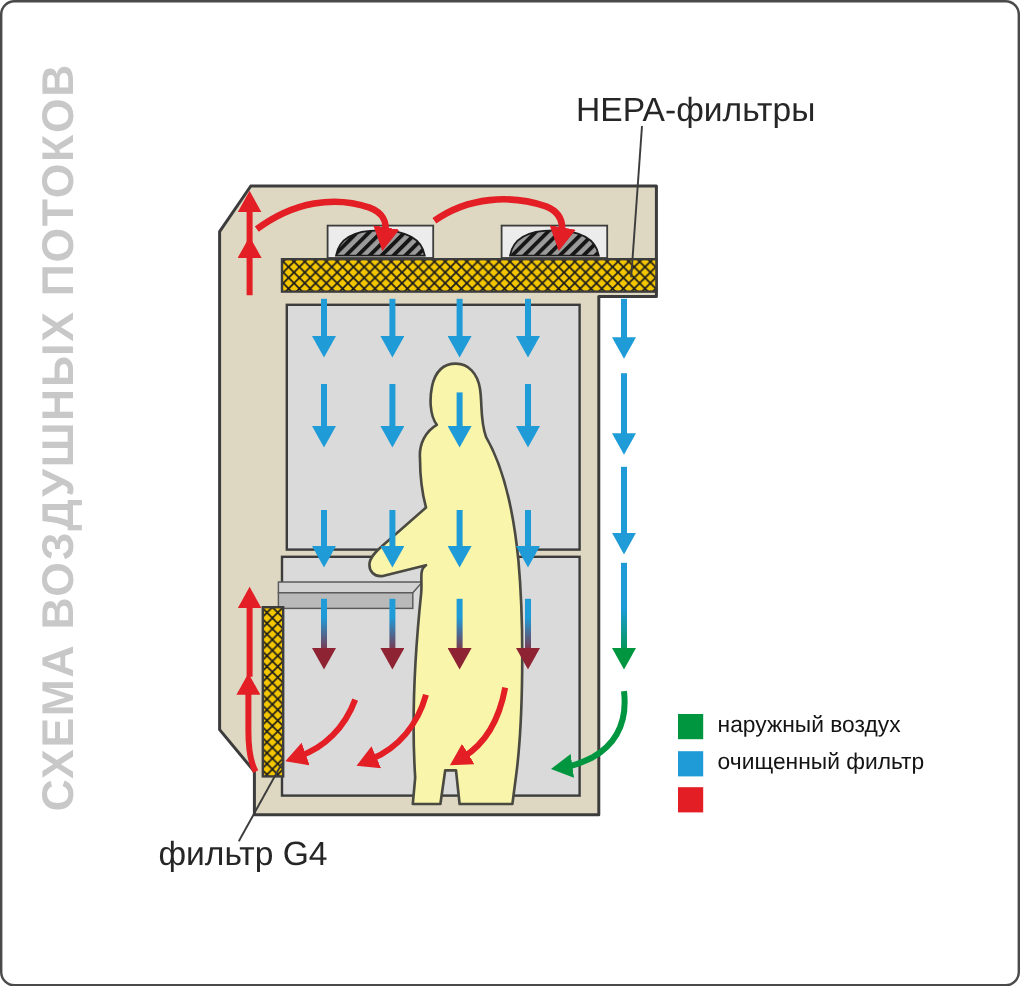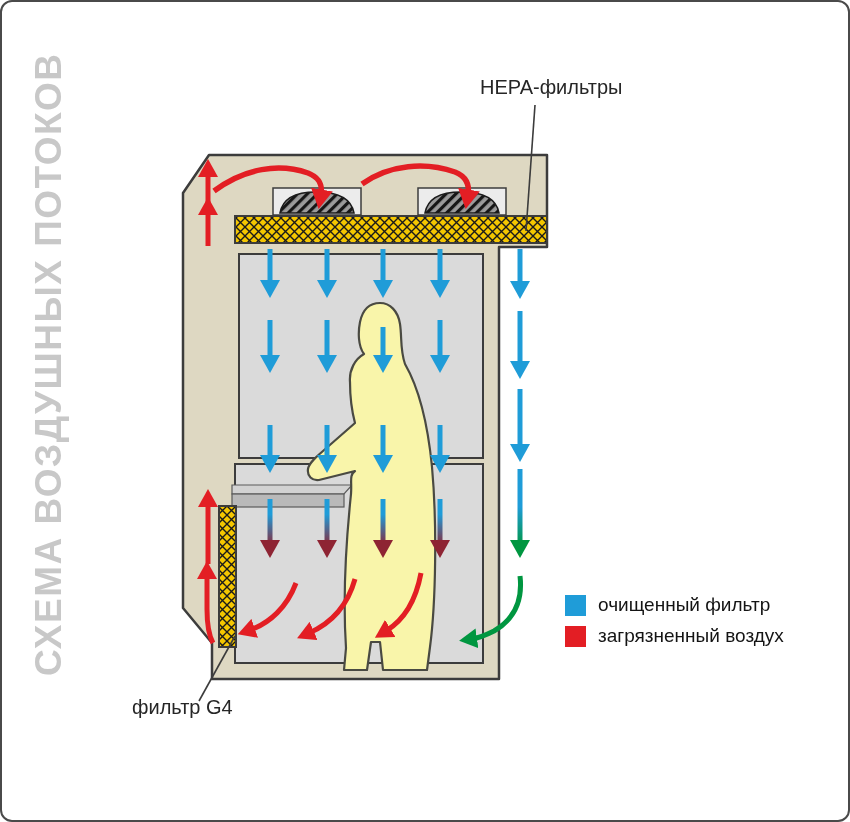--- a/index.html
+++ b/index.html
@@ -4,21 +4,21 @@
 <style>
   *{margin:0;padding:0;box-sizing:border-box}
   body{background:#ffffff;font-family:"Liberation Sans",sans-serif}
   .canvas{position:relative;width:850px;height:822px;background:#fff;border:2px solid #4a4a4a;border-radius:12px;overflow:hidden}
   .diagram-svg{position:absolute;left:0;top:0;width:850px;height:822px}
   .vertical-title{
     position:absolute;left:26px;top:674px;width:580px;
     transform:rotate(-90deg);transform-origin:0 0;
     font-size:37px;font-weight:bold;letter-spacing:1.5px;
     color:var(--title-gray,#c8c8c8);white-space:nowrap}
-  .callout{position:absolute;font-size:20px;color:var(--text,#262626)}
+  .callout{position:absolute;font-size:28px;color:var(--text,#262626)}
   .hepa-label{left:478px;top:74px}
   .g4-label{left:130px;top:694px}
   .legend{position:absolute;left:563px;top:592px;display:flex;flex-direction:column;gap:9px}
   .legend-row{display:flex;align-items:center;gap:12px}
   .swatch{width:21px;height:21px;display:inline-block;flex:none}
   .legend-label{font-size:19px;color:#141414;white-space:nowrap}
 
   
   .booth{fill:var(--booth-body,#ded8c2);stroke:var(--outline,#3c3c3c);stroke-width:2.5;stroke-linejoin:round}
   .chamber{fill:var(--chamber,#dadada);stroke:var(--outline,#3c3c3c);stroke-width:2}
@@ -176,22 +176,25 @@
     <line class="leader" x1="197" y1="699" x2="233" y2="634"></line>
   </svg>
 
   <div class="vertical-title">СХЕМА ВОЗДУШНЫХ ПОТОКОВ</div>
 
   <div class="callout hepa-label">HEPA-фильтры</div>
   <div class="callout g4-label">фильтр G4</div>
 
   <div class="legend">
     <div class="legend-row">
+      <span class="swatch" style="background: rgb(0, 150, 64);"></span>
+      <span class="legend-label">наружный воздух</span>
+    </div>
+    <div class="legend-row">
       <span class="swatch" style="background: rgb(31, 156, 216);"></span>
       <span class="legend-label">очищенный фильтр</span>
     </div>
     <div class="legend-row">
       <span class="swatch" style="background: rgb(227, 30, 36);"></span>
-      <span class="legend-label">загрязненный воздух</span>
     </div>
   </div>
 
 </div>
 
 </body></html>

